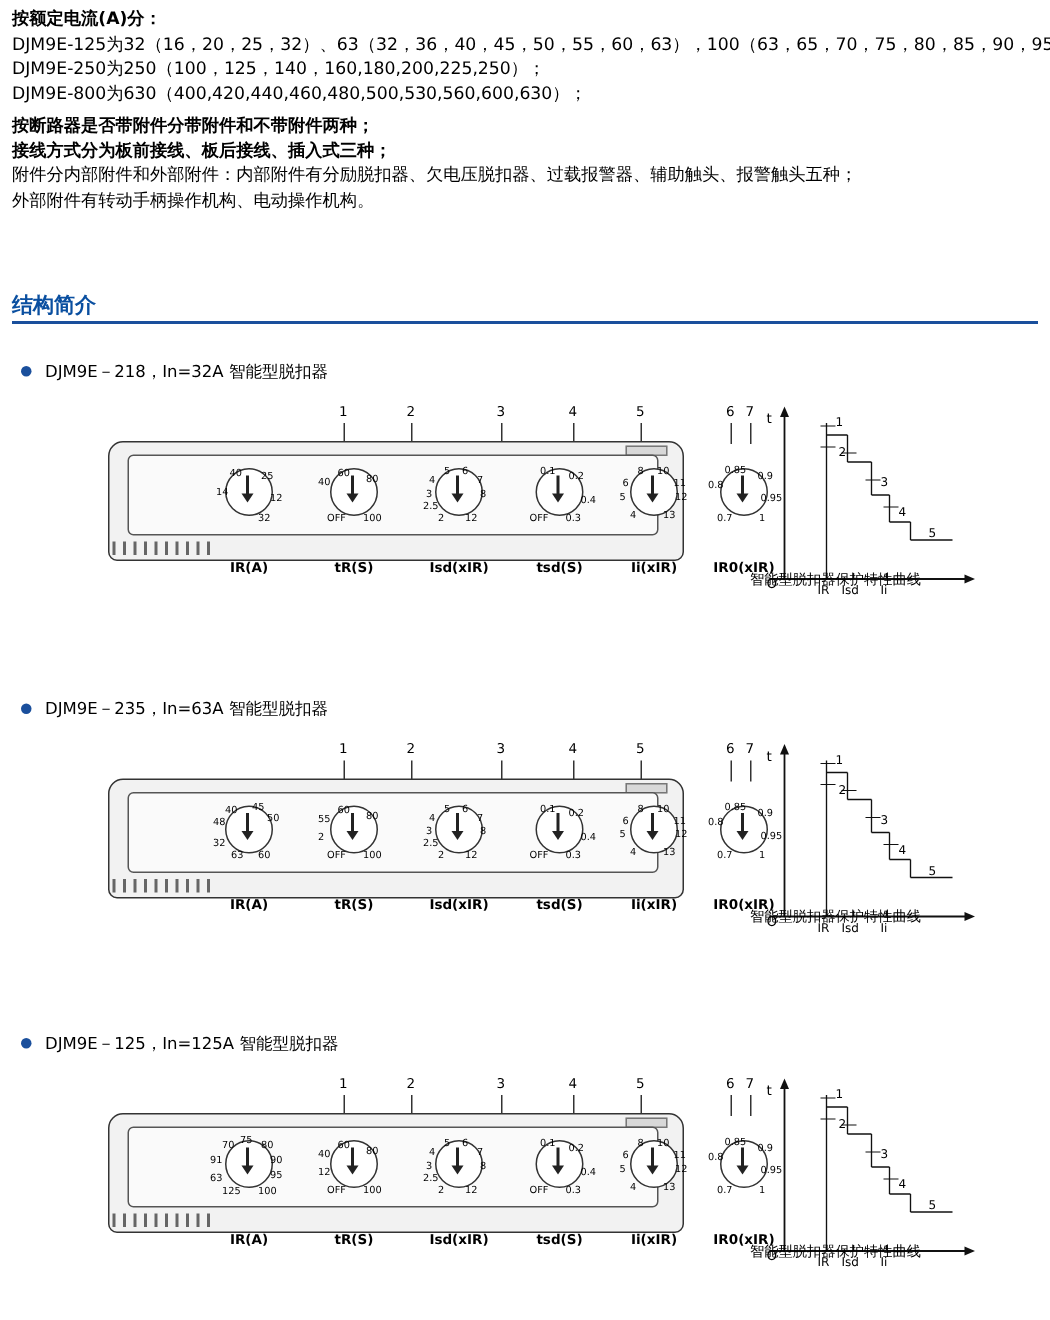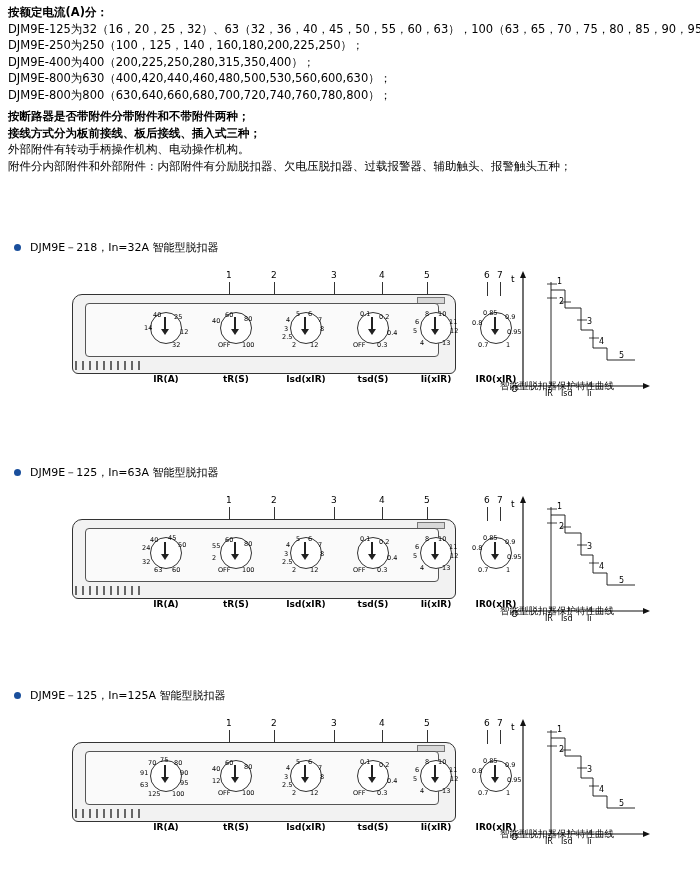--- a/index.html
+++ b/index.html
@@ -210,30 +210,32 @@
 </style>
 </head>
 <body>
 
 <div class="page">
 
   <div class="spec-block" id="spec-block">
       <div class="spec-line bold">按额定电流(A)分：</div>
       <div class="spec-line">DJM9E-125为32（16，20，25，32）、63（32，36，40，45，50，55，60，63），100（63，65，70，75，80，85，90，95，100，125）；</div>
       <div class="spec-line">DJM9E-250为250（100，125，140，160,180,200,225,250）；</div>
-      <div class="spec-line">DJM9E-400为400（200,225,250,280,315,350,400）；</div>
       <div class="spec-line">DJM9E-800为630（400,420,440,460,480,500,530,560,600,630）；</div>
-      <div class="spec-line">DJM9E-800为800（630,640,660,680,700,720,740,760,780,800）；</div>
       <div class="spec-gap"></div>
       <div class="spec-line bold">按断路器是否带附件分带附件和不带附件两种；</div>
       <div class="spec-line bold">接线方式分为板前接线、板后接线、插入式三种；</div>
+      <div class="spec-line">附件分内部附件和外部附件：内部附件有分励脱扣器、欠电压脱扣器、过载报警器、辅助触头、报警触头五种；</div>
       <div class="spec-line">外部附件有转动手柄操作机构、电动操作机构。</div>
-      <div class="spec-line">附件分内部附件和外部附件：内部附件有分励脱扣器、欠电压脱扣器、过载报警器、辅助触头、报警触头五种；</div>
     </div>
 
+  <div class="section-head">
+    <div class="title">结构简介</div>
+    <div class="rule"></div>
+  </div>
 
   <div id="devices-root">
       <div class="device" style="top: 240px;">
         <div class="bullet"></div>
         <div class="dev-title-text">DJM9E－218，In=32A  智能型脱扣器</div>
         <div class="panel-wrap">
           <div class="lead" style="left: 157px; top: 12px; height: 14px;"></div>
           <div class="leadnum" style="left: 154px; top: 0px;">1</div>
           <div class="lead" style="left: 202px; top: 12px; height: 14px;"></div>
           <div class="leadnum" style="left: 199px; top: 0px;">2</div>
@@ -371,21 +373,21 @@
             <text x="64" y="36" font-size="8" font-family="DejaVu Sans, sans-serif">2</text>
             <text x="92" y="56" font-size="8" font-family="DejaVu Sans, sans-serif">3</text>
             <text x="104" y="76" font-size="8" font-family="DejaVu Sans, sans-serif">4</text>
             <text x="124" y="90" font-size="8" font-family="DejaVu Sans, sans-serif">5</text>
           </svg>
         </div>
         <div class="chart-caption">智能型脱扣器保护特性曲线</div>
       </div>
       <div class="device" style="top: 465px;">
         <div class="bullet"></div>
-        <div class="dev-title-text">DJM9E－125，In=63A  智能型脱扣器</div>
+        <div class="dev-title-text">DJM9E－235，In=63A  智能型脱扣器</div>
         <div class="panel-wrap">
           <div class="lead" style="left: 157px; top: 12px; height: 14px;"></div>
           <div class="leadnum" style="left: 154px; top: 0px;">1</div>
           <div class="lead" style="left: 202px; top: 12px; height: 14px;"></div>
           <div class="leadnum" style="left: 199px; top: 0px;">2</div>
           <div class="lead" style="left: 262px; top: 12px; height: 14px;"></div>
           <div class="leadnum" style="left: 259px; top: 0px;">3</div>
           <div class="lead" style="left: 310px; top: 12px; height: 14px;"></div>
           <div class="leadnum" style="left: 307px; top: 0px;">4</div>
           <div class="lead" style="left: 355px; top: 12px; height: 14px;"></div>
@@ -410,21 +412,21 @@
               <i style="left: 63px;"></i>
             </div>
           </div>
           <div class="dial" style="left: 78px; top: 42px;">
             <div class="circle"></div>
             <div class="pointer"></div>
             <div class="arrowhead"></div>
             <div class="lbl" style="left: 0px; top: 0px;">40</div>
             <div class="lbl" style="left: 18px; top: -2px;">45</div>
             <div class="lbl" style="left: 28px; top: 5px;">50</div>
-            <div class="lbl" style="left: -8px; top: 8px;">24</div>
+            <div class="lbl" style="left: -8px; top: 8px;">48</div>
             <div class="lbl" style="left: -8px; top: 22px;">32</div>
             <div class="lbl" style="left: 4px; top: 30px;">63</div>
             <div class="lbl" style="left: 22px; top: 30px;">60</div>
           </div>
           <div class="caption" style="left: 70px; top: 104px; width: 48px;">IR(A)</div>
           <div class="dial" style="left: 148px; top: 42px;">
             <div class="circle"></div>
             <div class="pointer"></div>
             <div class="arrowhead"></div>
             <div class="lbl" style="left: 5px; top: 0px;">60</div>

